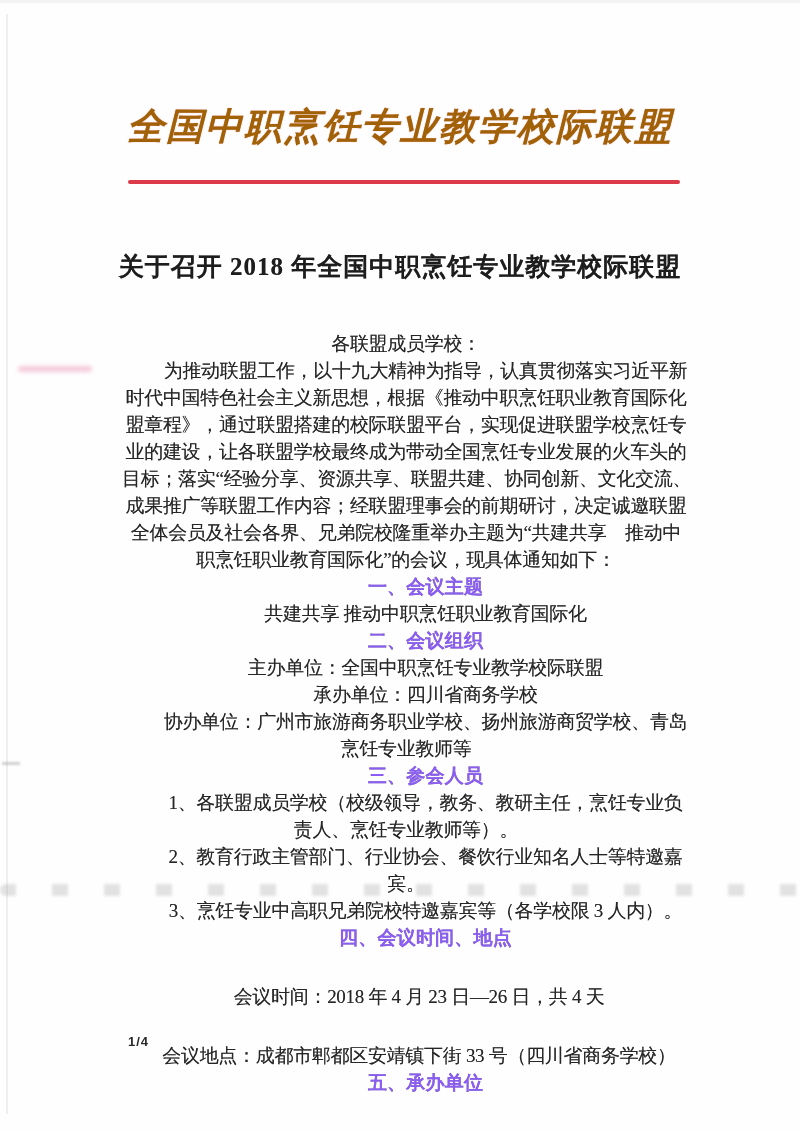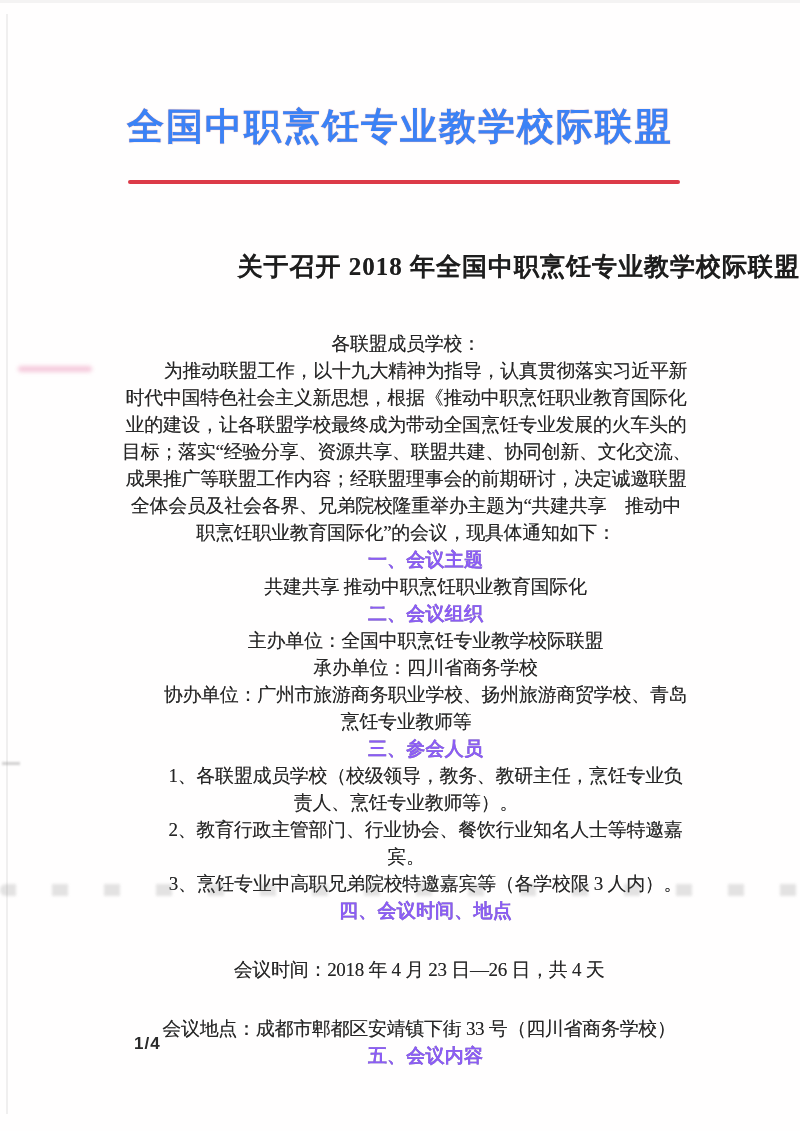--- a/index.html
+++ b/index.html
@@ -4,53 +4,54 @@
 <style>
   html,body{margin:0;padding:0;background:#ffffff;}
   .page{
     position:relative;width:800px;height:1131px;background:#fffefe;
     overflow:hidden;font-family:"Liberation Serif","DejaVu Serif",serif;
   }
   
   .masthead{
     position:absolute;top:102px;left:0;width:100%;text-align:center;
     font-family:"Liberation Sans","DejaVu Sans",sans-serif;
-    font-weight:bold;font-size:37px;letter-spacing:2px;color:#3b82f6;
+    font-weight:bold;font-size:37px;letter-spacing:2px;color:#a16207;
     text-shadow:0 0 1px rgba(213,49,42,.55);
+    font-style:italic;
   }
   .rule{
     position:absolute;top:180px;left:128px;width:552px;height:4px;
     background:#dc3a48;border-radius:2px;
   }
   
   .t1,.t2{
-    position:absolute;left:0;width:100%;margin:0;text-align:right;
+    position:absolute;left:0;width:100%;margin:0;text-align:center;
     font-size:25px;font-weight:bold;color:#1d1d1d;letter-spacing:1px;
     text-shadow:0 0 .6px rgba(30,30,30,.6);
   }
   .t1{top:250px;}
   .t2{top:294px;}
   
   .bodyblock{
     position:absolute;left:122px;top:330px;width:568px;
     font-size:19px;line-height:27px;color:#262626;letter-spacing:-0.3px;
     text-shadow:0 0 .5px rgba(45,45,45,.55);
     text-align:center;
   }
   .line{height:27px;white-space:nowrap;}
   .line.indent{padding-left:39px;}
   .line.detail{padding-left:26px;margin-top:32px;}
   .line.heading{
     font-family:"Liberation Sans","DejaVu Sans",sans-serif;
     font-weight:bold;color:#8b5cf6;letter-spacing:0.2px;
   }
   .pageno{
-    position:absolute;left:134px;top:1034px;
+    position:absolute;left:128px;top:1034px;
     font-family:"Liberation Sans","DejaVu Sans",sans-serif;
-    font-weight:bold;font-size:17px;color:#2a2a2a;letter-spacing:1px;
+    font-weight:bold;font-size:13px;color:#2a2a2a;letter-spacing:1px;
   }
   
   .artifact{position:absolute;pointer-events:none;}
   .edge-line{left:6px;top:14px;width:2px;height:1100px;background:rgba(185,185,185,.22);}
   .pink-smudge{left:18px;top:366px;width:74px;height:6px;background:rgba(236,150,185,.5);filter:blur(2px);border-radius:3px;}
   .smudge-band{
     left:0;top:884px;width:800px;height:12px;opacity:.55;filter:blur(1.4px);
     background:repeating-linear-gradient(90deg,
       rgba(120,120,120,.38) 0 16px, rgba(120,120,120,0) 16px 52px);
     border-radius:6px;
@@ -69,20 +70,21 @@
   <div class="masthead">全国中职烹饪专业教学校际联盟</div>
   <div class="rule"></div>
 
   <h1 class="t1">关于召开 2018 年全国中职烹饪专业教学校际联盟</h1>
 
   <div class="bodyblock">
     <div class="line">各联盟成员学校：</div>
     <div id="lines">
         <div class="line indent">为推动联盟工作，以十九大精神为指导，认真贯彻落实习近平新</div>
         <div class="line">时代中国特色社会主义新思想，根据《推动中职烹饪职业教育国际化</div>
+        <div class="line">盟章程》，通过联盟搭建的校际联盟平台，实现促进联盟学校烹饪专</div>
         <div class="line">业的建设，让各联盟学校最终成为带动全国烹饪专业发展的火车头的</div>
         <div class="line">目标；落实“经验分享、资源共享、联盟共建、协同创新、文化交流、</div>
         <div class="line">成果推广等联盟工作内容；经联盟理事会的前期研讨，决定诚邀联盟</div>
         <div class="line">全体会员及社会各界、兄弟院校隆重举办主题为“共建共享　推动中</div>
         <div class="line">职烹饪职业教育国际化”的会议，现具体通知如下：</div>
         <div class="line indent heading">一、会议主题</div>
         <div class="line indent">共建共享 推动中职烹饪职业教育国际化</div>
         <div class="line indent heading">二、会议组织</div>
         <div class="line indent">主办单位：全国中职烹饪专业教学校际联盟</div>
         <div class="line indent">承办单位：四川省商务学校</div>
@@ -90,21 +92,21 @@
         <div class="line">烹饪专业教师等</div>
         <div class="line indent heading">三、参会人员</div>
         <div class="line indent">1、各联盟成员学校（校级领导，教务、教研主任，烹饪专业负</div>
         <div class="line">责人、烹饪专业教师等）。</div>
         <div class="line indent">2、教育行政主管部门、行业协会、餐饮行业知名人士等特邀嘉</div>
         <div class="line">宾。</div>
         <div class="line indent">3、烹饪专业中高职兄弟院校特邀嘉宾等（各学校限 3 人内）。</div>
         <div class="line indent heading">四、会议时间、地点</div>
         <div class="line detail">会议时间：2018 年 4 月 23 日—26 日，共 4 天</div>
         <div class="line detail">会议地点：成都市郫都区安靖镇下街 33 号（四川省商务学校）</div>
-        <div class="line indent heading">五、会议内容</div>
+        <div class="line indent heading">五、承办单位</div>
       </div>
   </div>
 
   <div class="artifact pink-smudge"></div>
   <div class="artifact smudge-band"></div>
   <div class="artifact left-dash"></div>
 
   <div class="pageno">1/4</div>
 </div>
 

